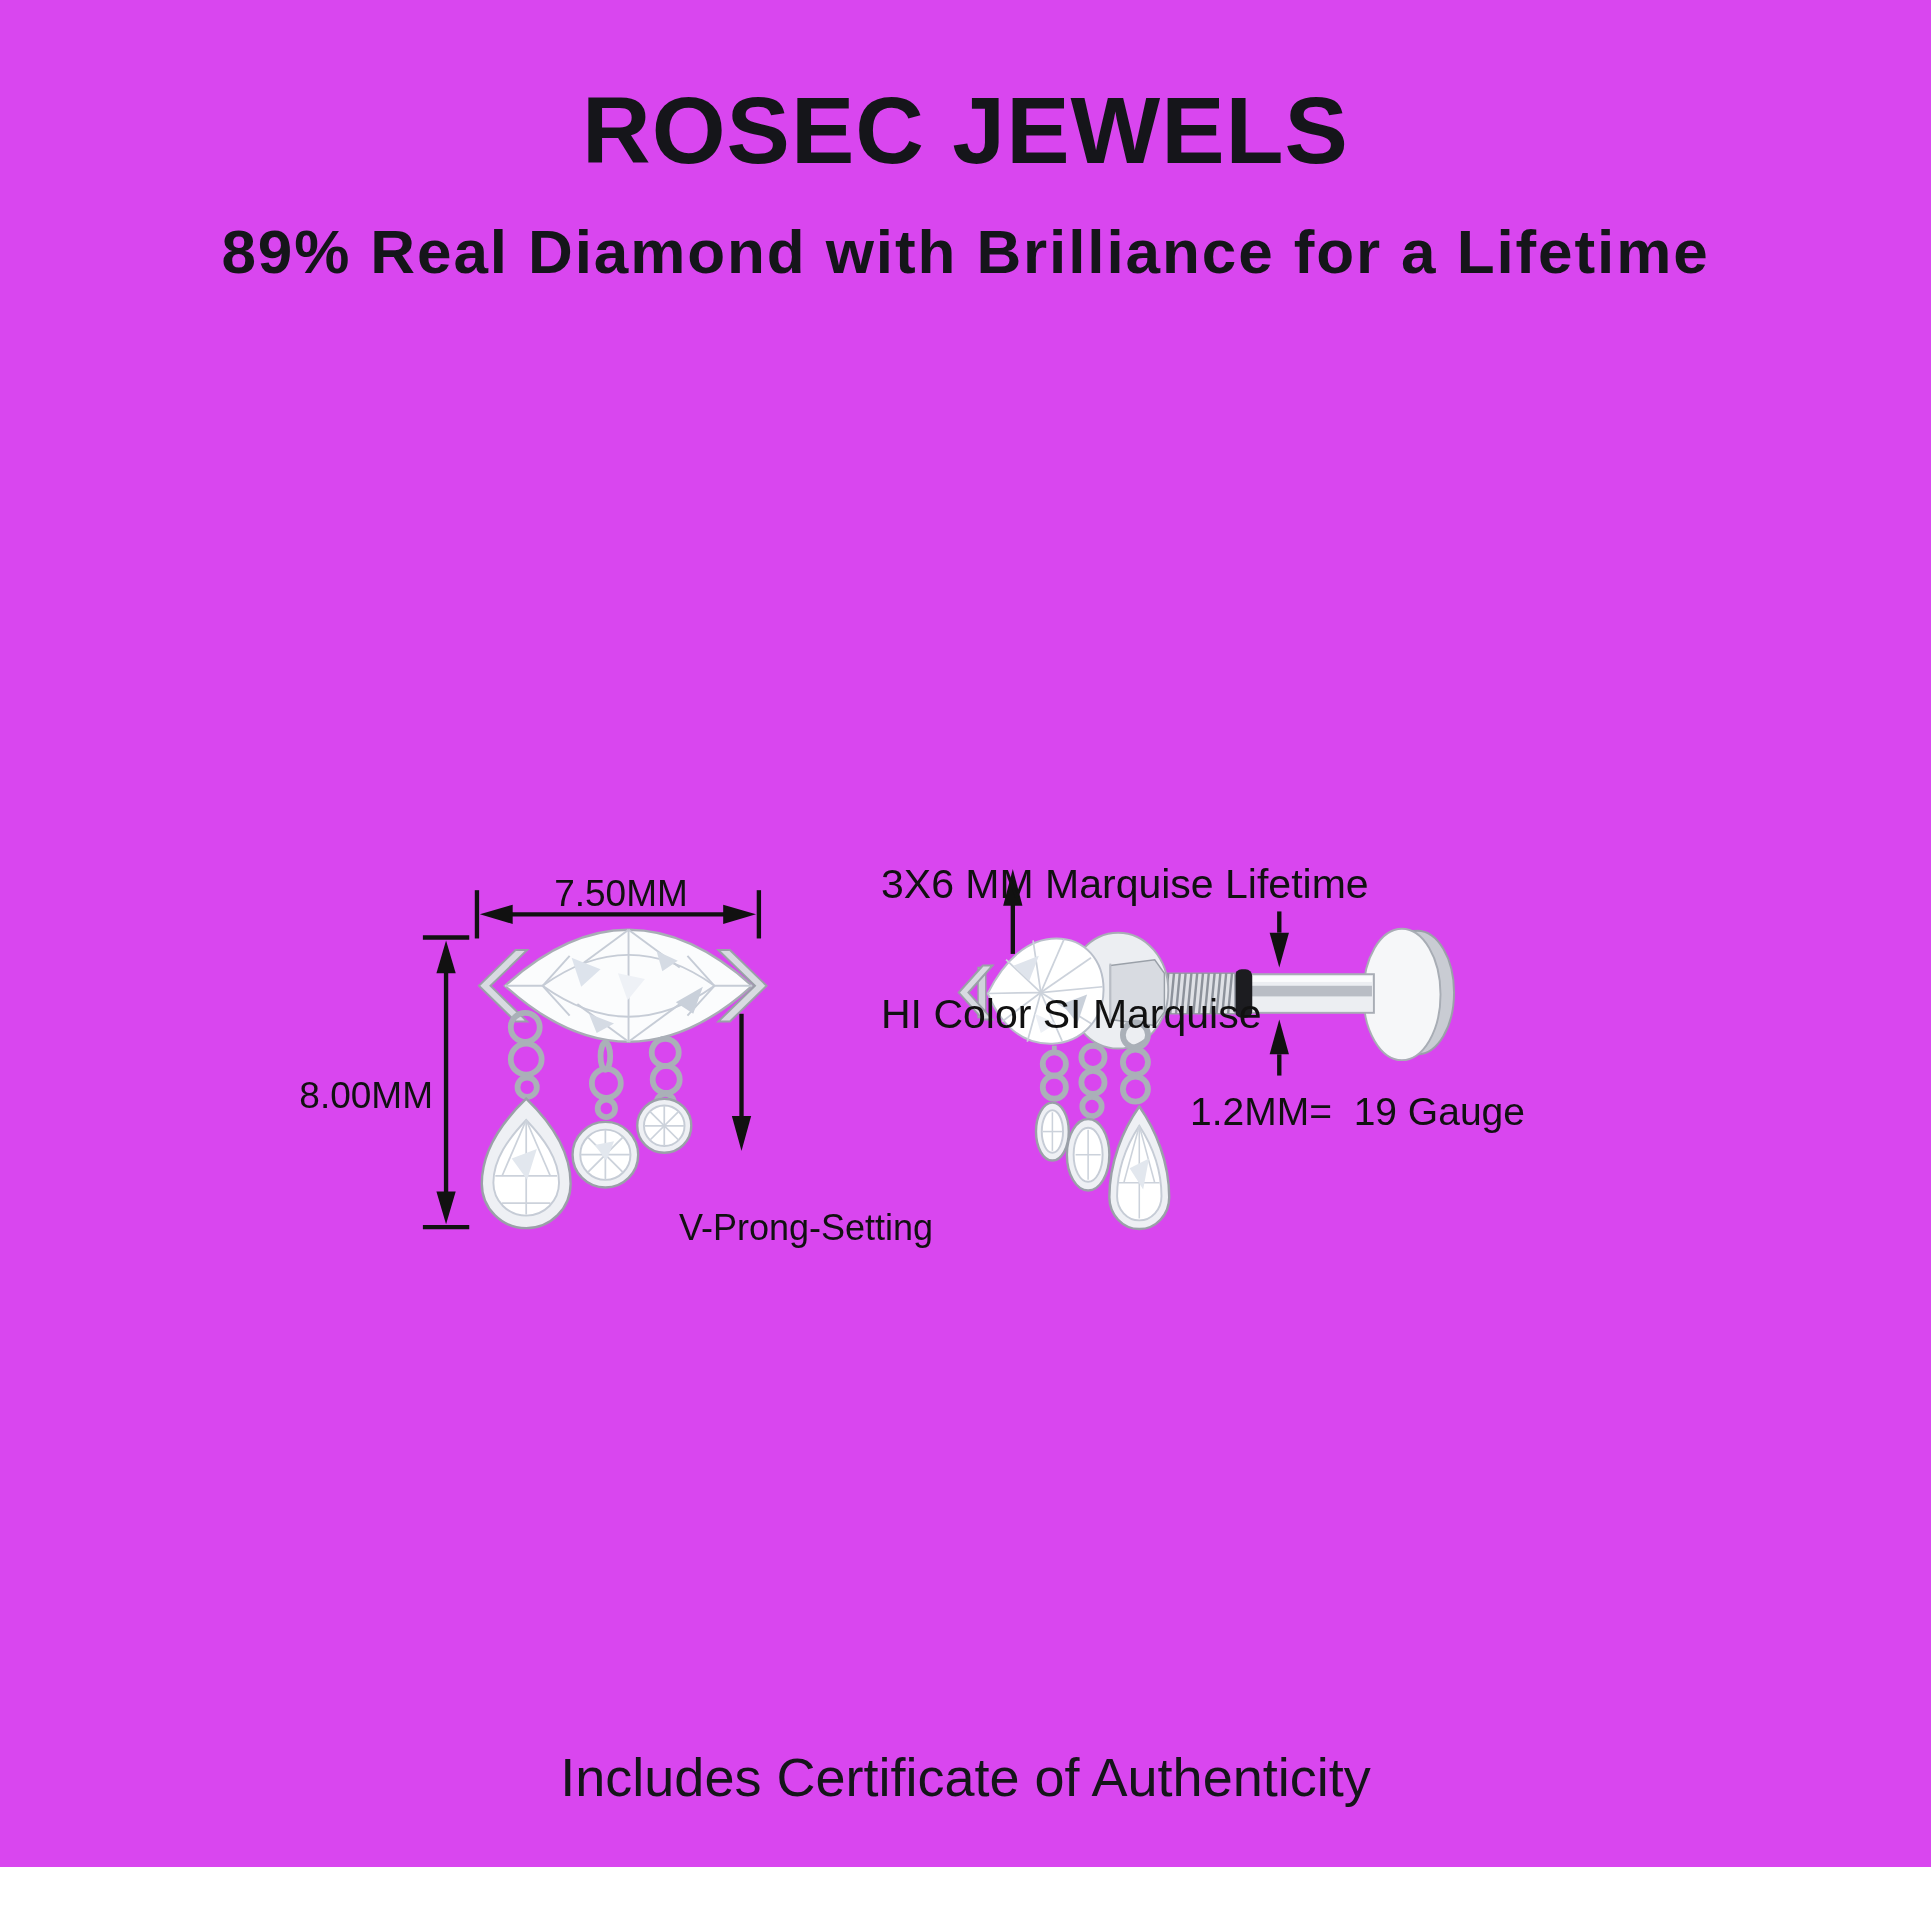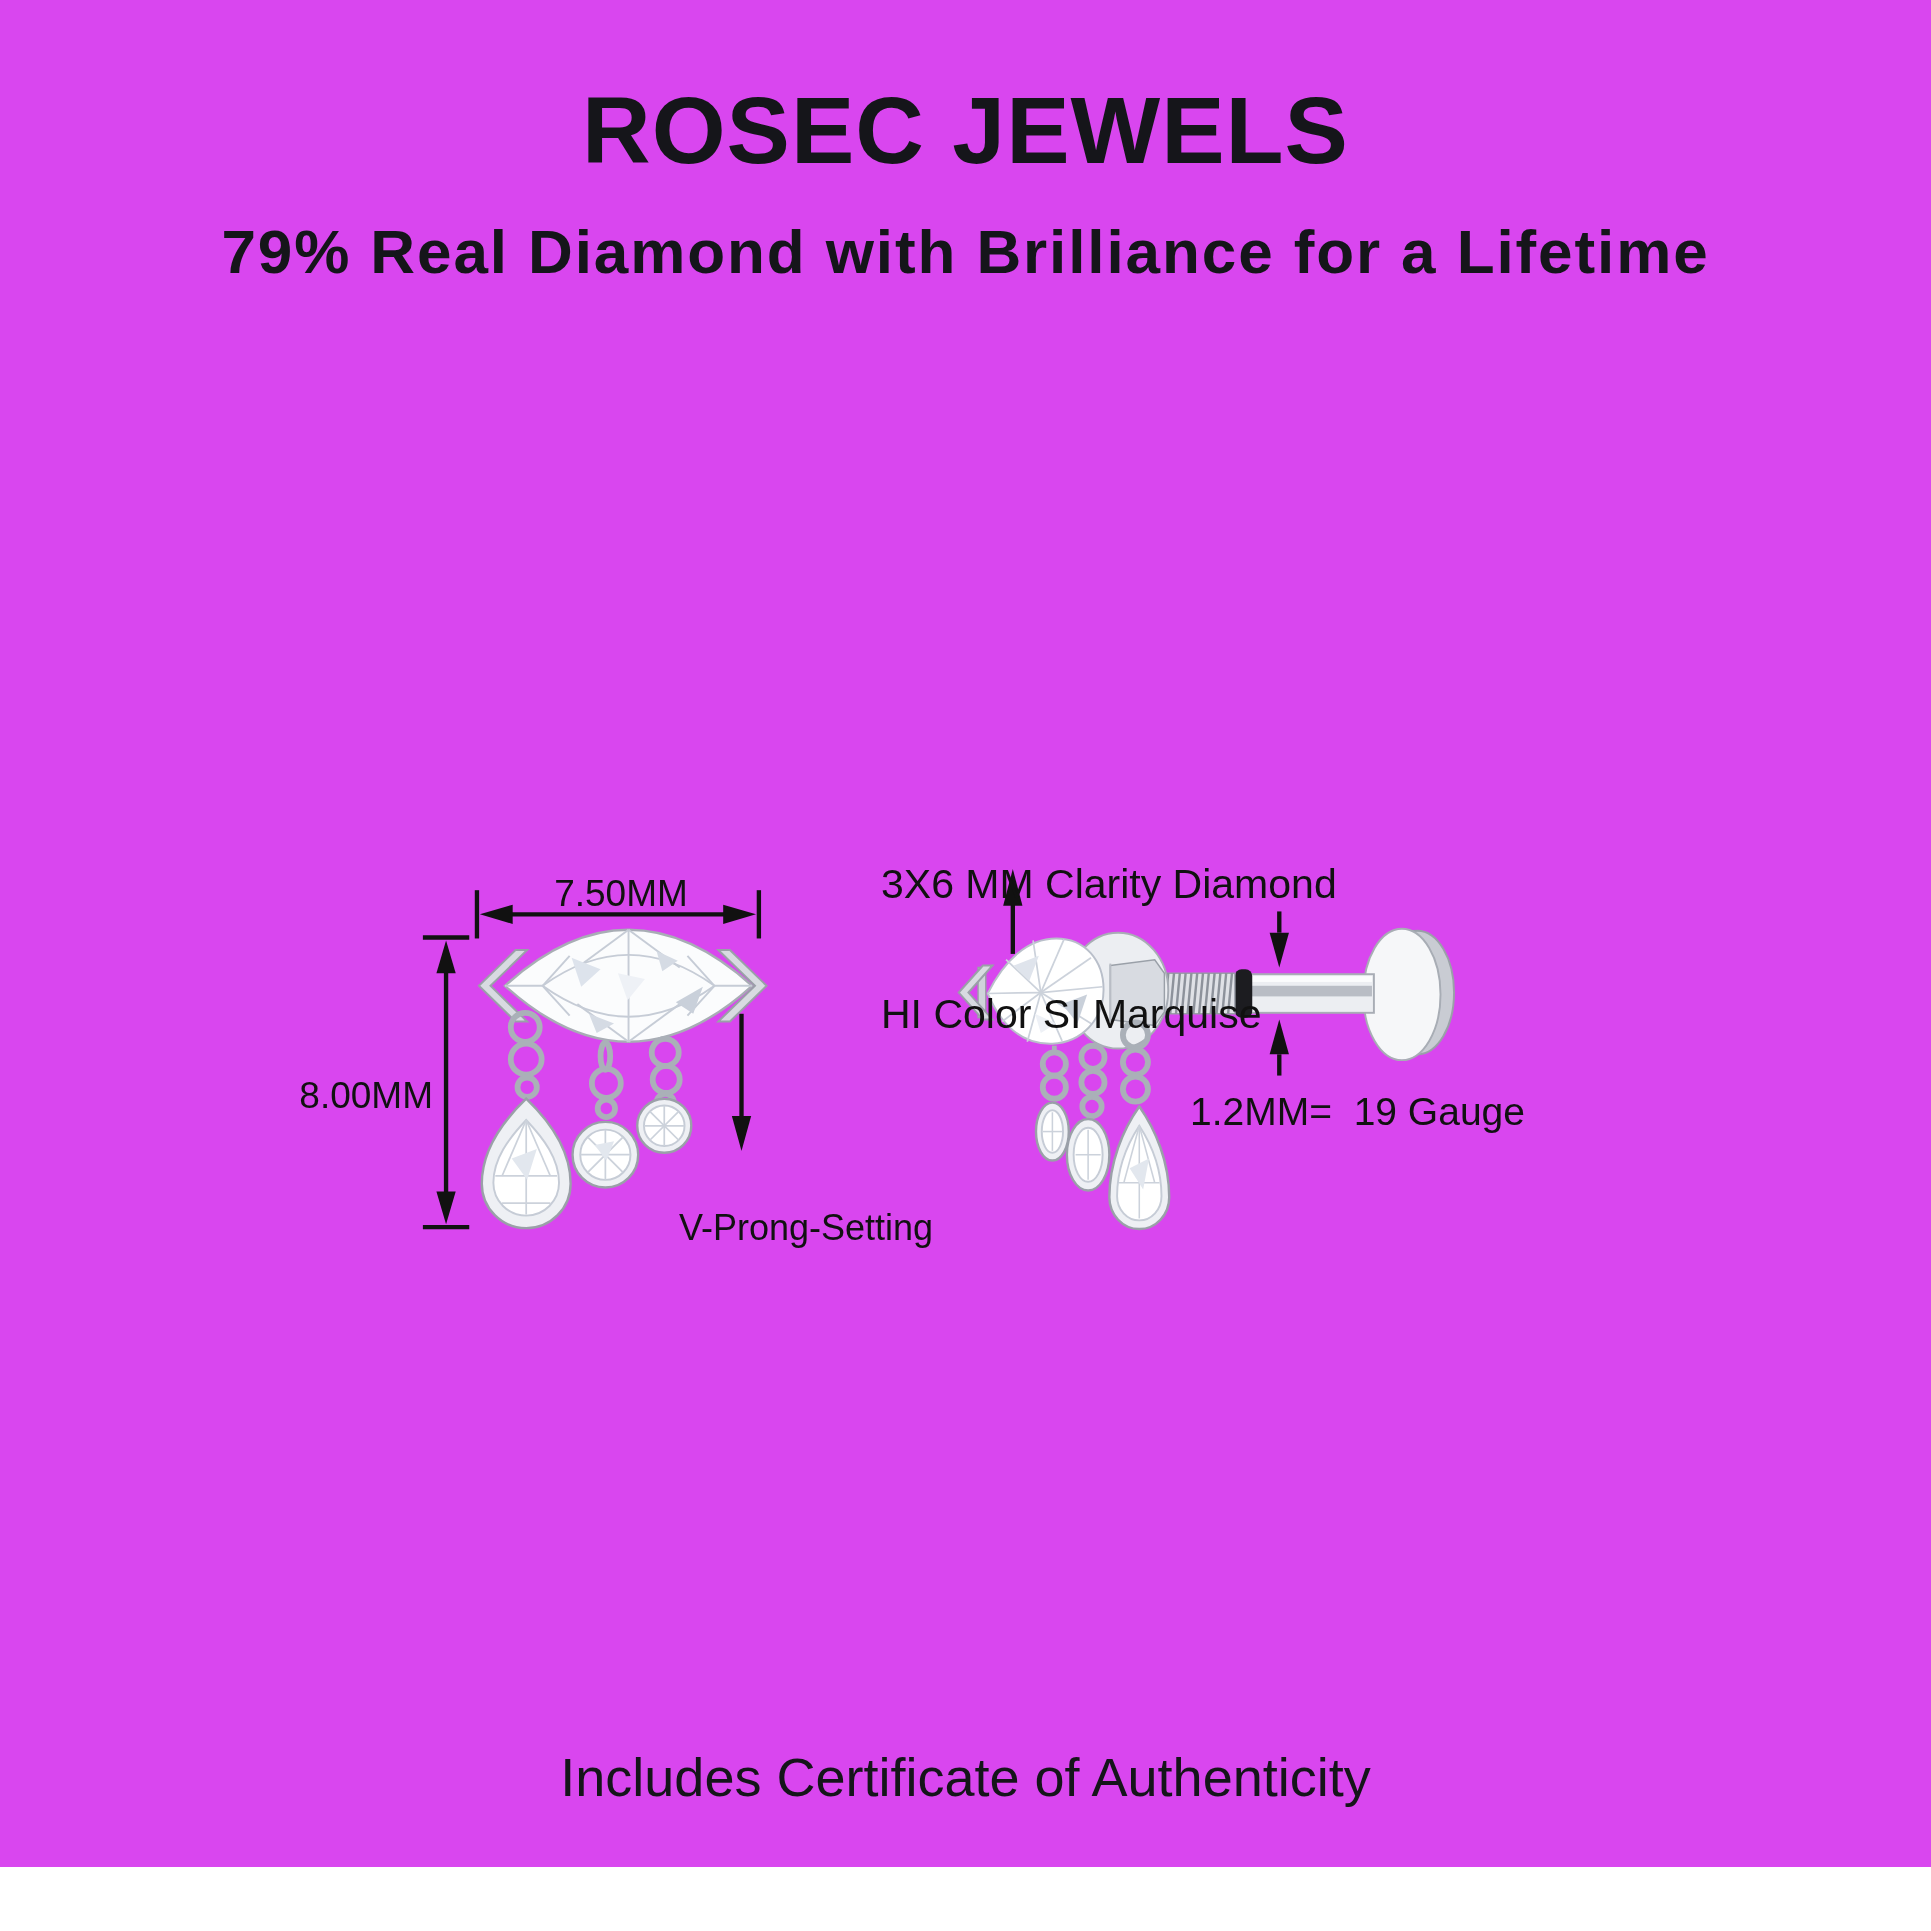--- a/index.html
+++ b/index.html
@@ -28,21 +28,21 @@
   .lbl-stone{left:881px;top:776px;font-size:41px;}
   .lbl-gauge{left:1190px;top:1091px;font-size:39px;}
   .diagram-svg{position:absolute;left:0;top:0;}
 </style>
 </head>
 <body>
 
 <div class="canvas">
 
   <div class="brand">ROSEC JEWELS</div>
-  <div class="tagline">79% Real Diamond with Brilliance for a Lifetime</div>
+  <div class="tagline">89% Real Diamond with Brilliance for a Lifetime</div>
 
   <svg class="diagram-svg" width="1931" height="1931" viewBox="0 0 2000 2000">
 
     <g>
 
       <g stroke="#111111" fill="#111111" stroke-width="4.5">
         <line x1="494" y1="922" x2="494" y2="972"></line>
         <line x1="786" y1="922" x2="786" y2="972"></line>
         <line x1="510" y1="947" x2="770" y2="947"></line>
         <polygon points="497,947 531,937 531,957" stroke="none"></polygon>
@@ -256,20 +256,20 @@
         </g>
         <polygon points="1170,1210 1190,1200 1184,1232" fill="#e2e7ee"></polygon>
       </g>
     </g>
   </svg>
 
   <div class="lbl lbl-width">7.50MM</div>
   <div class="lbl lbl-height">8.00MM</div>
   <div class="lbl lbl-vprong">V-Prong-Setting</div>
   <div class="lbl lbl-stone">
-    <div>3X6 MM Clarity Diamond</div>
+    <div>3X6 MM Marquise Lifetime</div>
     <div>HI Color SI Marquise</div>
   </div>
   <div class="lbl lbl-gauge">1.2MM=  19 Gauge</div>
 
   <div class="footer-note">Includes Certificate of Authenticity</div>
 </div>
 
 
 </body></html>

